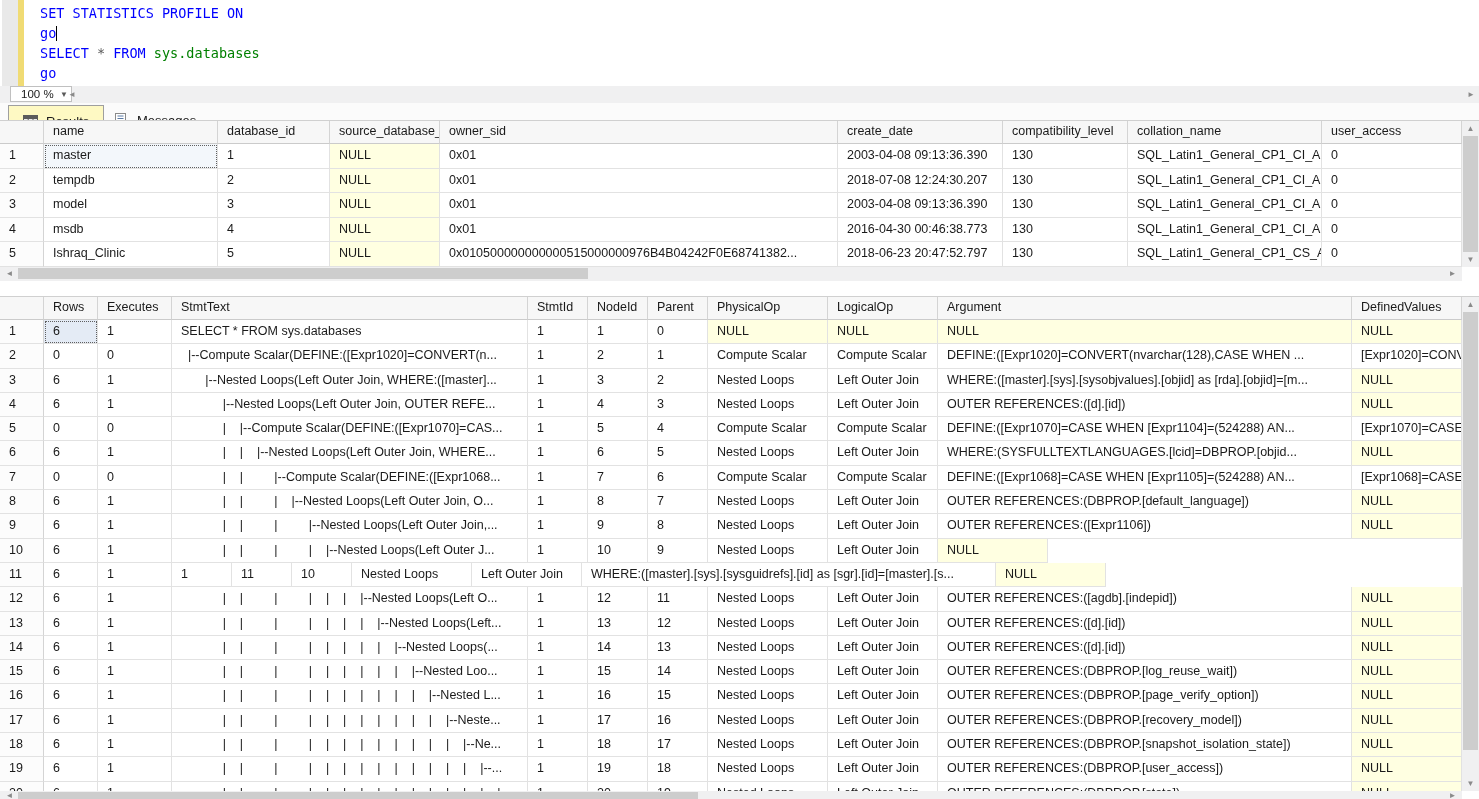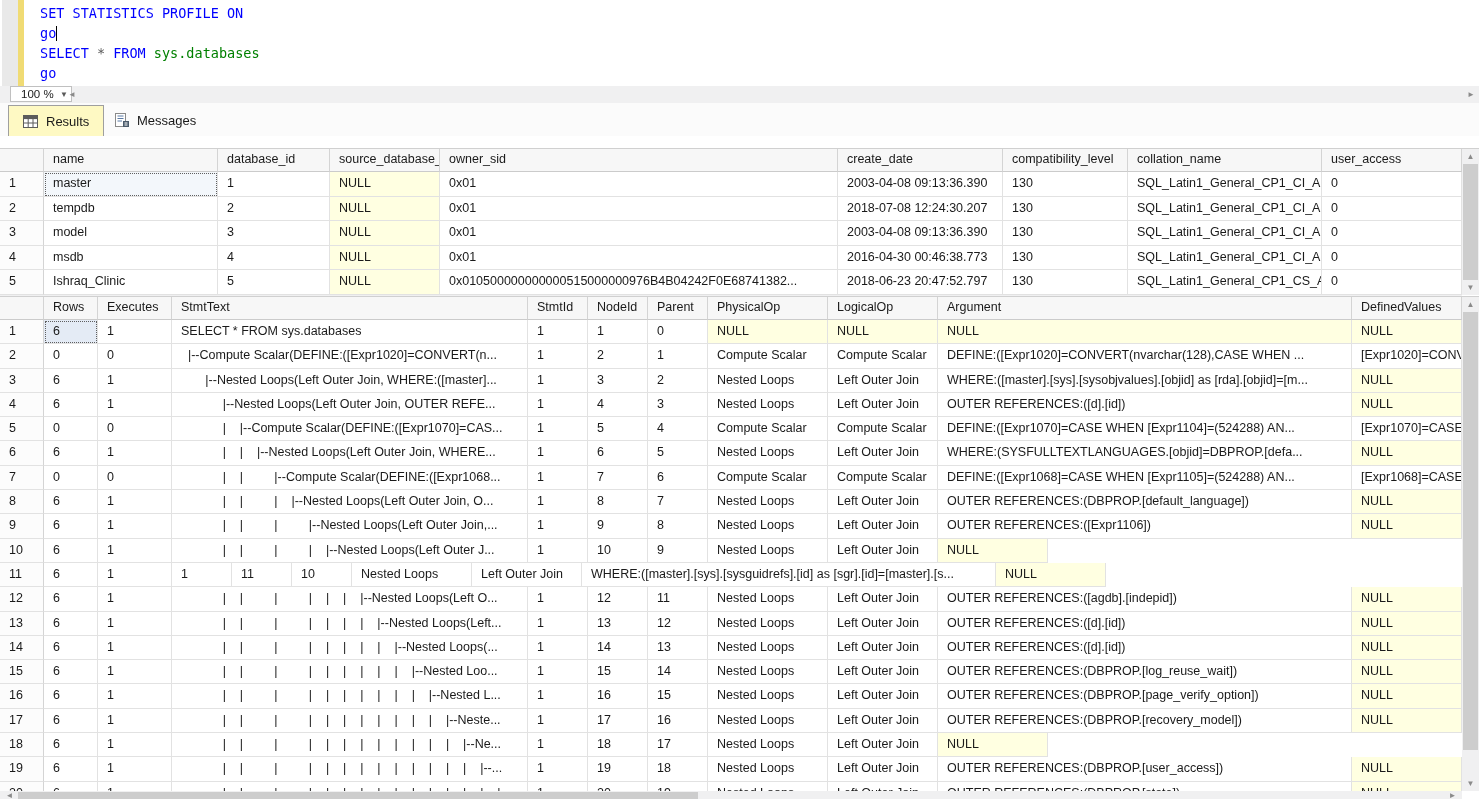--- a/index.html
+++ b/index.html
@@ -92,21 +92,21 @@
         <line x1="3.5" y1="5.5" x2="9.5" y2="5.5" stroke="#5b7aa5"></line>
         <line x1="3.5" y1="8" x2="8" y2="8" stroke="#5b7aa5"></line>
         <rect x="9" y="8" width="6" height="6" fill="#4a5a6a"></rect>
         <line x1="10.5" y1="10" x2="13.5" y2="10" stroke="#ffffff"></line>
         <line x1="10.5" y1="12" x2="13.5" y2="12" stroke="#ffffff"></line>
       </svg>
       <span>Messages</span>
     </div>
   </div>
 
-  <div class="grid g1" style="top:148px;height:160px;">
+  <div class="grid g1" style="top:120px;height:160px;">
     <div class="ghead" id="g1-head">
         <div class="ghc" style="width: 44px;"></div>
         <div class="ghc" style="width: 174px;">name</div>
         <div class="ghc" style="width: 112px;">database_id</div>
         <div class="ghc" style="width: 110px;">source_database_id</div>
         <div class="ghc" style="width: 398px;">owner_sid</div>
         <div class="ghc" style="width: 165px;">create_date</div>
         <div class="ghc" style="width: 125px;">compatibility_level</div>
         <div class="ghc" style="width: 194px;">collation_name</div>
         <div class="ghc" style="width: 140px;">user_access</div>
@@ -263,21 +263,21 @@
         <div class="grow" style="height: 24.3px;">
           <div class="gc rn" style="width: 44px; line-height: 23.3px;">6</div>
           <div class="gc" style="width: 54px; line-height: 23.3px;">6</div>
           <div class="gc" style="width: 74px; line-height: 23.3px;">1</div>
           <div class="gc" style="width: 356px; line-height: 23.3px;">            |    |    |--Nested Loops(Left Outer Join, WHERE...</div>
           <div class="gc" style="width: 60px; line-height: 23.3px;">1</div>
           <div class="gc" style="width: 60px; line-height: 23.3px;">6</div>
           <div class="gc" style="width: 60px; line-height: 23.3px;">5</div>
           <div class="gc" style="width: 120px; line-height: 23.3px;">Nested Loops</div>
           <div class="gc" style="width: 110px; line-height: 23.3px;">Left Outer Join</div>
-          <div class="gc" style="width: 414px; line-height: 23.3px;">WHERE:(SYSFULLTEXTLANGUAGES.[objid]=DBPROP.[defa...</div>
+          <div class="gc" style="width: 414px; line-height: 23.3px;">WHERE:(SYSFULLTEXTLANGUAGES.[lcid]=DBPROP.[objid...</div>
           <div class="gc nullcell" style="width: 110px; line-height: 23.3px;">NULL</div>
         </div>
         <div class="grow" style="height: 24.3px;">
           <div class="gc rn" style="width: 44px; line-height: 23.3px;">7</div>
           <div class="gc" style="width: 54px; line-height: 23.3px;">0</div>
           <div class="gc" style="width: 74px; line-height: 23.3px;">0</div>
           <div class="gc" style="width: 356px; line-height: 23.3px;">            |    |         |--Compute Scalar(DEFINE:([Expr1068...</div>
           <div class="gc" style="width: 60px; line-height: 23.3px;">1</div>
           <div class="gc" style="width: 60px; line-height: 23.3px;">7</div>
           <div class="gc" style="width: 60px; line-height: 23.3px;">6</div>
@@ -417,20 +417,21 @@
         <div class="grow" style="height: 24.3px;">
           <div class="gc rn" style="width: 44px; line-height: 23.3px;">18</div>
           <div class="gc" style="width: 54px; line-height: 23.3px;">6</div>
           <div class="gc" style="width: 74px; line-height: 23.3px;">1</div>
           <div class="gc" style="width: 356px; line-height: 23.3px;">            |    |         |         |    |    |    |    |    |    |    |    |    |--Ne...</div>
           <div class="gc" style="width: 60px; line-height: 23.3px;">1</div>
           <div class="gc" style="width: 60px; line-height: 23.3px;">18</div>
           <div class="gc" style="width: 60px; line-height: 23.3px;">17</div>
           <div class="gc" style="width: 120px; line-height: 23.3px;">Nested Loops</div>
           <div class="gc" style="width: 110px; line-height: 23.3px;">Left Outer Join</div>
+          <div class="gc" style="width: 414px; line-height: 23.3px;">OUTER REFERENCES:(DBPROP.[snapshot_isolation_state])</div>
           <div class="gc nullcell" style="width: 110px; line-height: 23.3px;">NULL</div>
         </div>
         <div class="grow" style="height: 24.3px;">
           <div class="gc rn" style="width: 44px; line-height: 23.3px;">19</div>
           <div class="gc" style="width: 54px; line-height: 23.3px;">6</div>
           <div class="gc" style="width: 74px; line-height: 23.3px;">1</div>
           <div class="gc" style="width: 356px; line-height: 23.3px;">            |    |         |         |    |    |    |    |    |    |    |    |    |    |--...</div>
           <div class="gc" style="width: 60px; line-height: 23.3px;">1</div>
           <div class="gc" style="width: 60px; line-height: 23.3px;">19</div>
           <div class="gc" style="width: 60px; line-height: 23.3px;">18</div>

